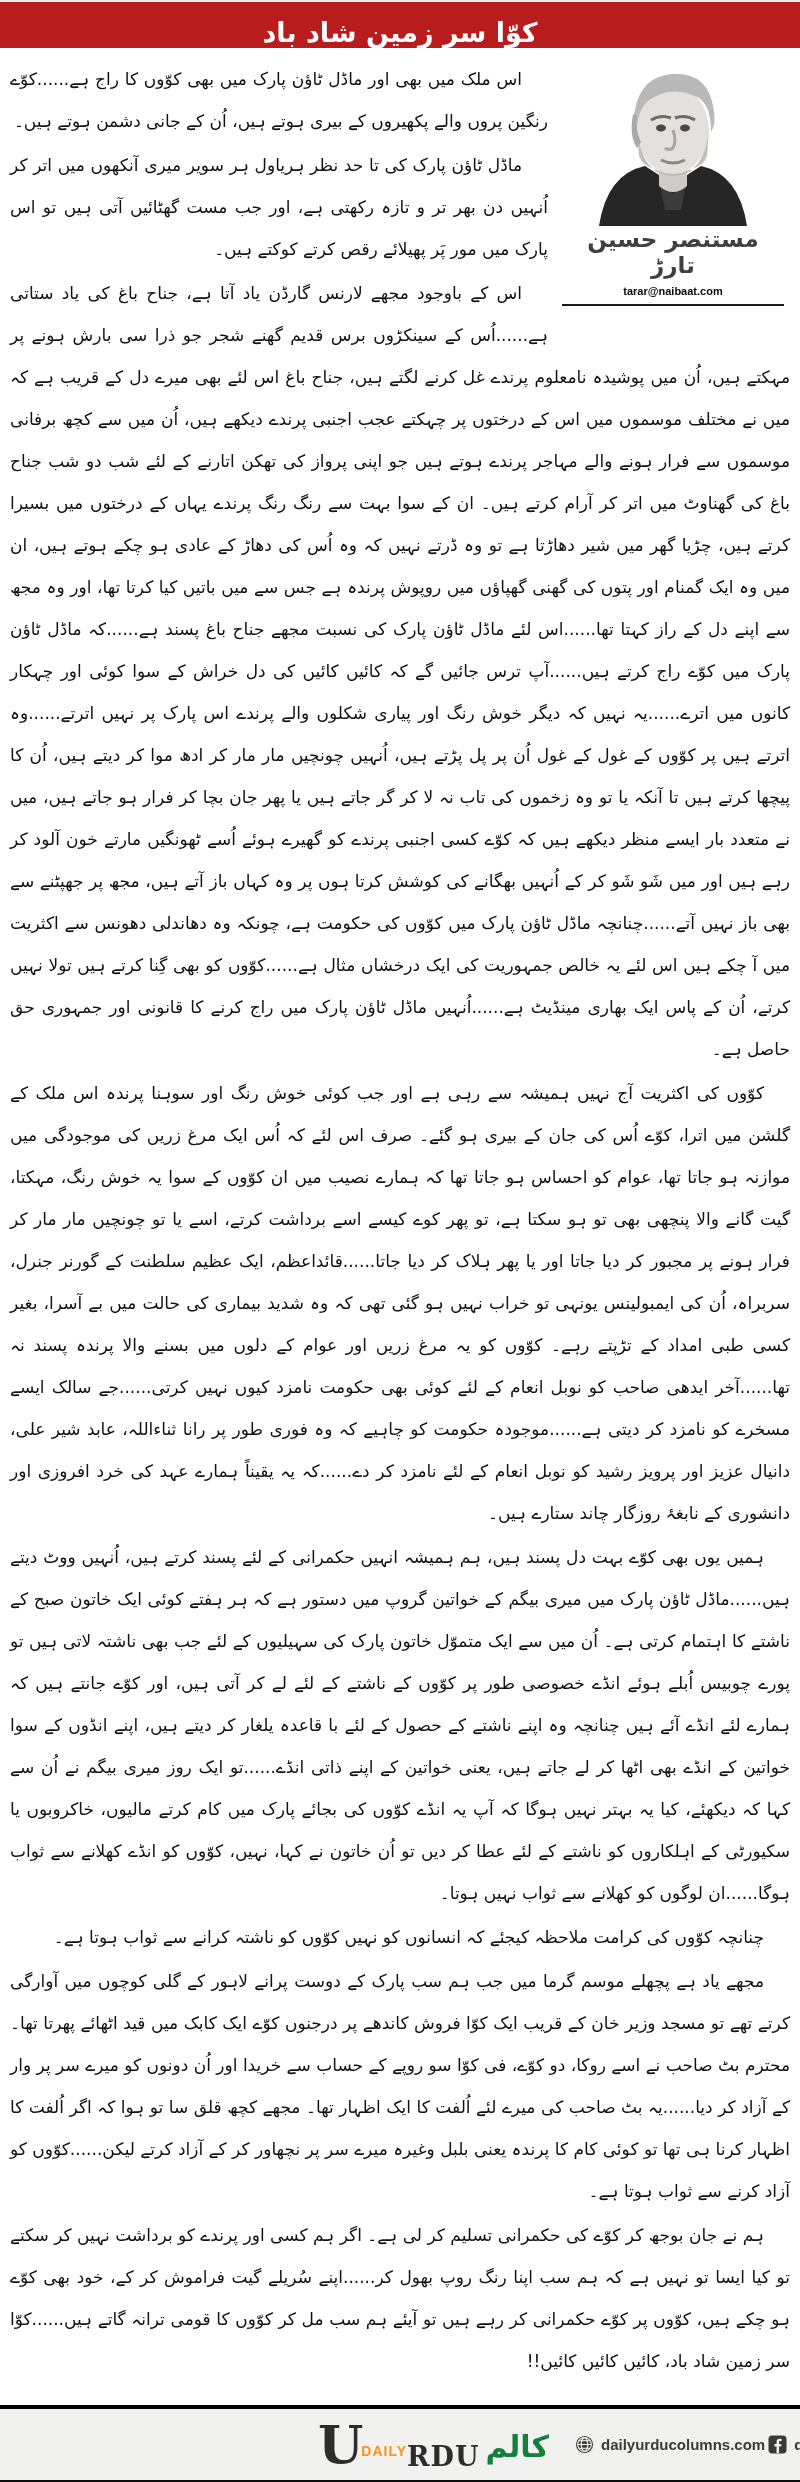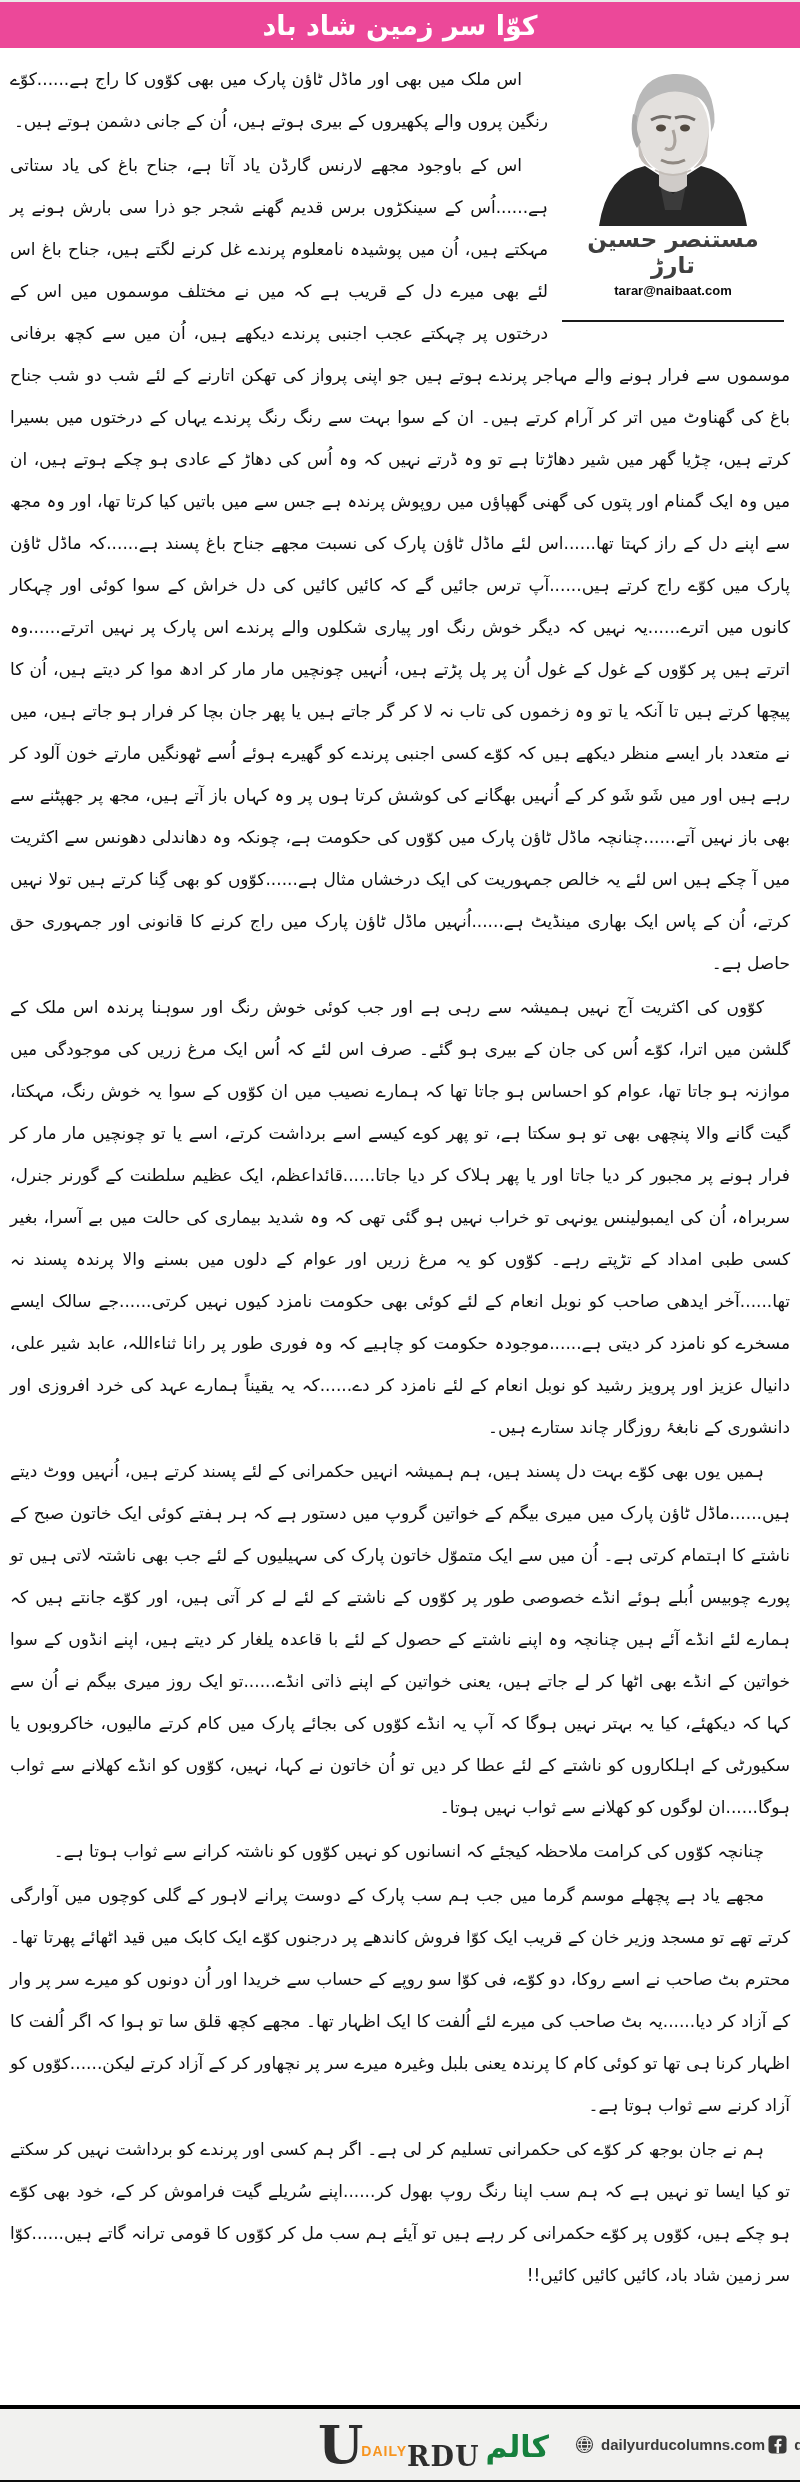--- a/index.html
+++ b/index.html
@@ -7,23 +7,23 @@
     width:800px;height:2482px;
     background:#ffffff;
     font-family:"DejaVu Sans",sans-serif;
     overflow:hidden;
   }
   .page{width:800px;height:2482px;display:flex;flex-direction:column;background:#fff;}
 
   
   .titlebar{
     height:46px;flex:0 0 46px;
-    background:#ec4899;
+    background:#b91c1c;
     border-top:2px solid #e9e9e9;
-    display:flex;align-items:center;justify-content:center;
+    display:flex;align-items:flex-end;justify-content:center;
   }
   .titlebar .title{
     color:#ffffff;font-size:27px;font-weight:bold;
     direction:rtl;letter-spacing:1px;
     font-family:"DejaVu Sans",sans-serif;
   }
 
   
   .article{
     flex:0 0 2357px;height:2357px;overflow:hidden;
@@ -42,24 +42,24 @@
   .author-photo{width:204px;height:168px;display:block;margin:0 auto;}
   .column-name{
     font-size:30px;font-weight:bold;color:#0a0a0a;line-height:38px;margin-top:2px;
   }
   .author-name{
     font-size:23px;font-weight:bold;color:#404040;line-height:26px;
   }
   .author-email{
     direction:ltr;display:block;
     font-family:"Liberation Sans",sans-serif;
-    font-size:13px;font-weight:bold;color:#0a0a0a;
+    font-size:11px;font-weight:bold;color:#0a0a0a;
     text-decoration:none;
     border-bottom:2px solid #1a1a1a;
-    padding-bottom:19px;margin-top:3px;line-height:20px;
+    padding-bottom:3px;margin-top:3px;line-height:20px;
   }
 
   
   .footer{
     flex:0 0 79px;height:79px;
     border-top:4px solid #000;
     background:#f1f1ef;
     display:flex;flex-direction:column;
   }
   .footer-inner{
@@ -131,20 +131,21 @@
         <path d="M84,112 q18,10 36,0" stroke="#c2bcb6" stroke-width="2" fill="none"></path>
       </svg>
       <div class="author-name">مستنصر حسین تارڑ</div>
       <a class="author-email" href="#">tarar@naibaat.com</a>
     </div>
 
     <div>
 
         <p class="para">اس ملک میں بھی اور ماڈل ٹاؤن پارک میں بھی کوّوں کا راج ہے......کوّے رنگین پروں والے پکھیروں کے بیری ہوتے ہیں، اُن کے جانی دشمن ہوتے ہیں۔</p>
 
+        <p class="para">ماڈل ٹاؤن پارک کی تا حد نظر ہریاول ہر سویر میری آنکھوں میں اتر کر اُنہیں دن بھر تر و تازہ رکھتی ہے، اور جب مست گھٹائیں آتی ہیں تو اس پارک میں مور پَر پھیلائے رقص کرتے کوکتے ہیں۔</p>
 
         <p class="para">اس کے باوجود مجھے لارنس گارڈن یاد آتا ہے، جناح باغ کی یاد ستاتی ہے......اُس کے سینکڑوں برس قدیم گھنے شجر جو ذرا سی بارش ہونے پر مہکتے ہیں، اُن میں پوشیدہ نامعلوم پرندے غل کرنے لگتے ہیں، جناح باغ اس لئے بھی میرے دل کے قریب ہے کہ میں نے مختلف موسموں میں اس کے درختوں پر چہکتے عجب اجنبی پرندے دیکھے ہیں، اُن میں سے کچھ برفانی موسموں سے فرار ہونے والے مہاجر پرندے ہوتے ہیں جو اپنی پرواز کی تھکن اتارنے کے لئے شب دو شب جناح باغ کی گھناوٹ میں اتر کر آرام کرتے ہیں۔ ان کے سوا بہت سے رنگ رنگ پرندے یہاں کے درختوں میں بسیرا کرتے ہیں، چڑیا گھر میں شیر دھاڑتا ہے تو وہ ڈرتے نہیں کہ وہ اُس کی دھاڑ کے عادی ہو چکے ہوتے ہیں، ان میں وہ ایک گمنام اور پتوں کی گھنی گھپاؤں میں روپوش پرندہ ہے جس سے میں باتیں کیا کرتا تھا، اور وہ مجھ سے اپنے دل کے راز کہتا تھا......اس لئے ماڈل ٹاؤن پارک کی نسبت مجھے جناح باغ پسند ہے......کہ ماڈل ٹاؤن پارک میں کوّے راج کرتے ہیں......آپ ترس جائیں گے کہ کائیں کائیں کی دل خراش کے سوا کوئی اور چہکار کانوں میں اترے......یہ نہیں کہ دیگر خوش رنگ اور پیاری شکلوں والے پرندے اس پارک پر نہیں اترتے......وہ اترتے ہیں پر کوّوں کے غول کے غول اُن پر پل پڑتے ہیں، اُنہیں چونچیں مار مار کر ادھ موا کر دیتے ہیں، اُن کا پیچھا کرتے ہیں تا آنکہ یا تو وہ زخموں کی تاب نہ لا کر گر جاتے ہیں یا پھر جان بچا کر فرار ہو جاتے ہیں، میں نے متعدد بار ایسے منظر دیکھے ہیں کہ کوّے کسی اجنبی پرندے کو گھیرے ہوئے اُسے ٹھونگیں مارتے خون آلود کر رہے ہیں اور میں شَو شَو کر کے اُنہیں بھگانے کی کوشش کرتا ہوں پر وہ کہاں باز آتے ہیں، مجھ پر جھپٹنے سے بھی باز نہیں آتے......چنانچہ ماڈل ٹاؤن پارک میں کوّوں کی حکومت ہے، چونکہ وہ دھاندلی دھونس سے اکثریت میں آ چکے ہیں اس لئے یہ خالص جمہوریت کی ایک درخشاں مثال ہے......کوّوں کو بھی گِنا کرتے ہیں تولا نہیں کرتے، اُن کے پاس ایک بھاری مینڈیٹ ہے......اُنہیں ماڈل ٹاؤن پارک میں راج کرنے کا قانونی اور جمہوری حق حاصل ہے۔</p>
 
         <p class="para">کوّوں کی اکثریت آج نہیں ہمیشہ سے رہی ہے اور جب کوئی خوش رنگ اور سوہنا پرندہ اس ملک کے گلشن میں اترا، کوّے اُس کی جان کے بیری ہو گئے۔ صرف اس لئے کہ اُس ایک مرغ زریں کی موجودگی میں موازنہ ہو جاتا تھا، عوام کو احساس ہو جاتا تھا کہ ہمارے نصیب میں ان کوّوں کے سوا یہ خوش رنگ، مہکتا، گیت گانے والا پنچھی بھی تو ہو سکتا ہے، تو پھر کوے کیسے اسے برداشت کرتے، اسے یا تو چونچیں مار مار کر فرار ہونے پر مجبور کر دیا جاتا اور یا پھر ہلاک کر دیا جاتا......قائداعظم، ایک عظیم سلطنت کے گورنر جنرل، سربراہ، اُن کی ایمبولینس یونہی تو خراب نہیں ہو گئی تھی کہ وہ شدید بیماری کی حالت میں بے آسرا، بغیر کسی طبی امداد کے تڑپتے رہے۔ کوّوں کو یہ مرغ زریں اور عوام کے دلوں میں بسنے والا پرندہ پسند نہ تھا......آخر ایدھی صاحب کو نوبل انعام کے لئے کوئی بھی حکومت نامزد کیوں نہیں کرتی......جے سالک ایسے مسخرے کو نامزد کر دیتی ہے......موجودہ حکومت کو چاہیے کہ وہ فوری طور پر رانا ثناءاللہ، عابد شیر علی، دانیال عزیز اور پرویز رشید کو نوبل انعام کے لئے نامزد کر دے......کہ یہ یقیناً ہمارے عہد کی خرد افروزی اور دانشوری کے نابغۂ روزگار چاند ستارے ہیں۔</p>
 
         <p class="para">ہمیں یوں بھی کوّے بہت دل پسند ہیں، ہم ہمیشہ انہیں حکمرانی کے لئے پسند کرتے ہیں، اُنہیں ووٹ دیتے ہیں......ماڈل ٹاؤن پارک میں میری بیگم کے خواتین گروپ میں دستور ہے کہ ہر ہفتے کوئی ایک خاتون صبح کے ناشتے کا اہتمام کرتی ہے۔ اُن میں سے ایک متموّل خاتون پارک کی سہیلیوں کے لئے جب بھی ناشتہ لاتی ہیں تو پورے چوبیس اُبلے ہوئے انڈے خصوصی طور پر کوّوں کے ناشتے کے لئے لے کر آتی ہیں، اور کوّے جانتے ہیں کہ ہمارے لئے انڈے آئے ہیں چنانچہ وہ اپنے ناشتے کے حصول کے لئے با قاعدہ یلغار کر دیتے ہیں، اپنے انڈوں کے سوا خواتین کے انڈے بھی اٹھا کر لے جاتے ہیں، یعنی خواتین کے اپنے ذاتی انڈے......تو ایک روز میری بیگم نے اُن سے کہا کہ دیکھئے، کیا یہ بہتر نہیں ہوگا کہ آپ یہ انڈے کوّوں کی بجائے پارک میں کام کرتے مالیوں، خاکروبوں یا سکیورٹی کے اہلکاروں کو ناشتے کے لئے عطا کر دیں تو اُن خاتون نے کہا، نہیں، کوّوں کو انڈے کھلانے سے ثواب ہوگا......ان لوگوں کو کھلانے سے ثواب نہیں ہوتا۔</p>
 
         <p class="para">چنانچہ کوّوں کی کرامت ملاحظہ کیجئے کہ انسانوں کو نہیں کوّوں کو ناشتہ کرانے سے ثواب ہوتا ہے۔</p>
 
         <p class="para">مجھے یاد ہے پچھلے موسم گرما میں جب ہم سب پارک کے دوست پرانے لاہور کے گلی کوچوں میں آوارگی کرتے تھے تو مسجد وزیر خان کے قریب ایک کوّا فروش کاندھے پر درجنوں کوّے ایک کابک میں قید اٹھائے پھرتا تھا۔ محترم بٹ صاحب نے اسے روکا، دو کوّے، فی کوّا سو روپے کے حساب سے خریدا اور اُن دونوں کو میرے سر پر وار کے آزاد کر دیا......یہ بٹ صاحب کی میرے لئے اُلفت کا ایک اظہار تھا۔ مجھے کچھ قلق سا تو ہوا کہ اگر اُلفت کا اظہار کرنا ہی تھا تو کوئی کام کا پرندہ یعنی بلبل وغیرہ میرے سر پر نچھاور کر کے آزاد کرتے لیکن......کوّوں کو آزاد کرنے سے ثواب ہوتا ہے۔</p>

